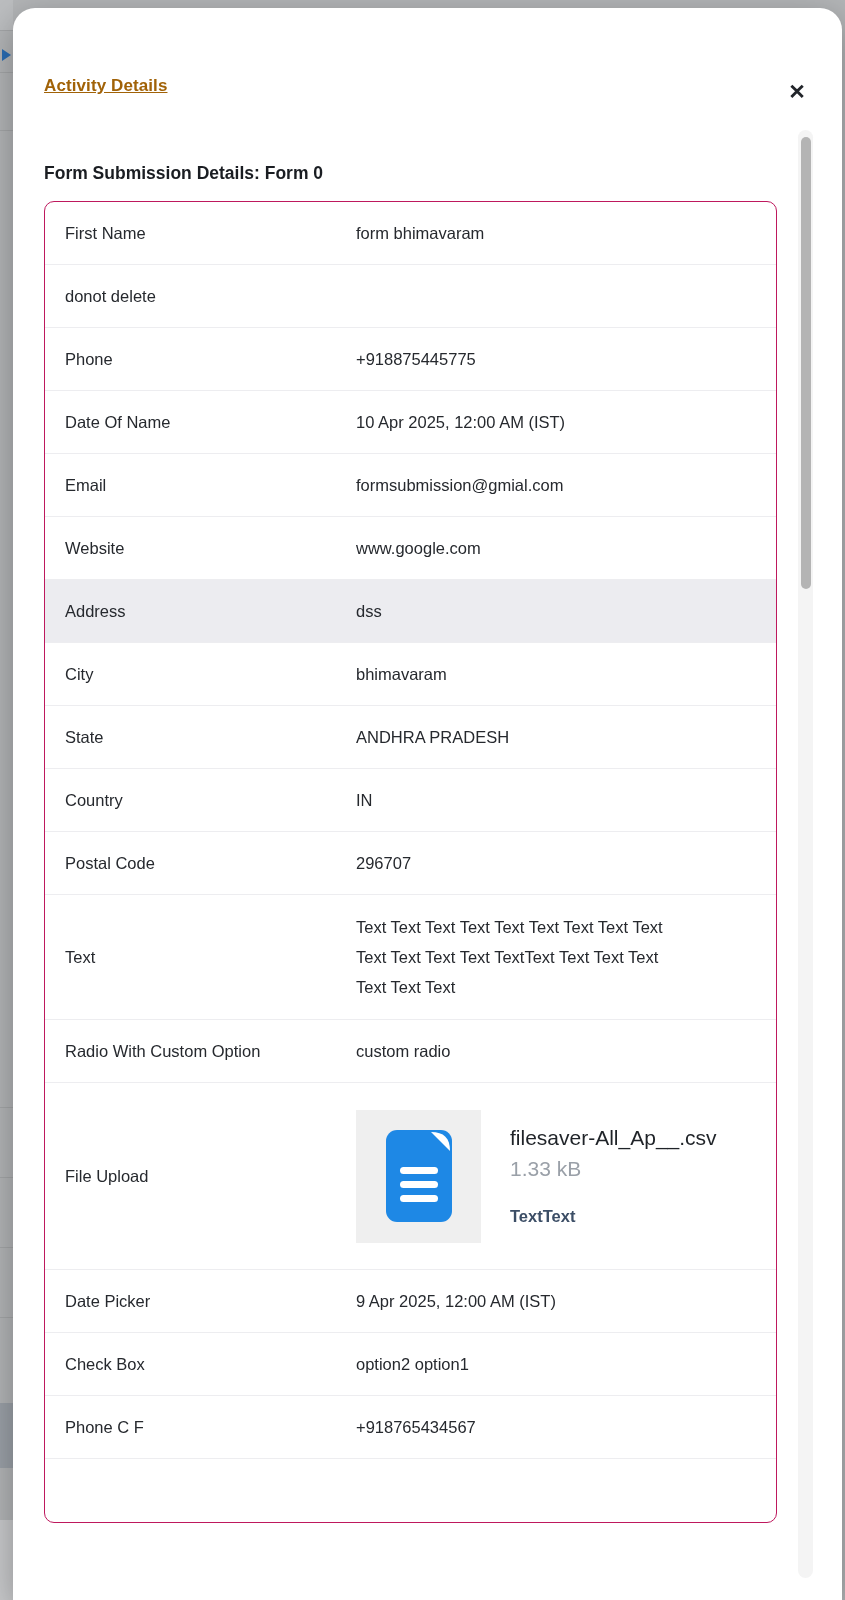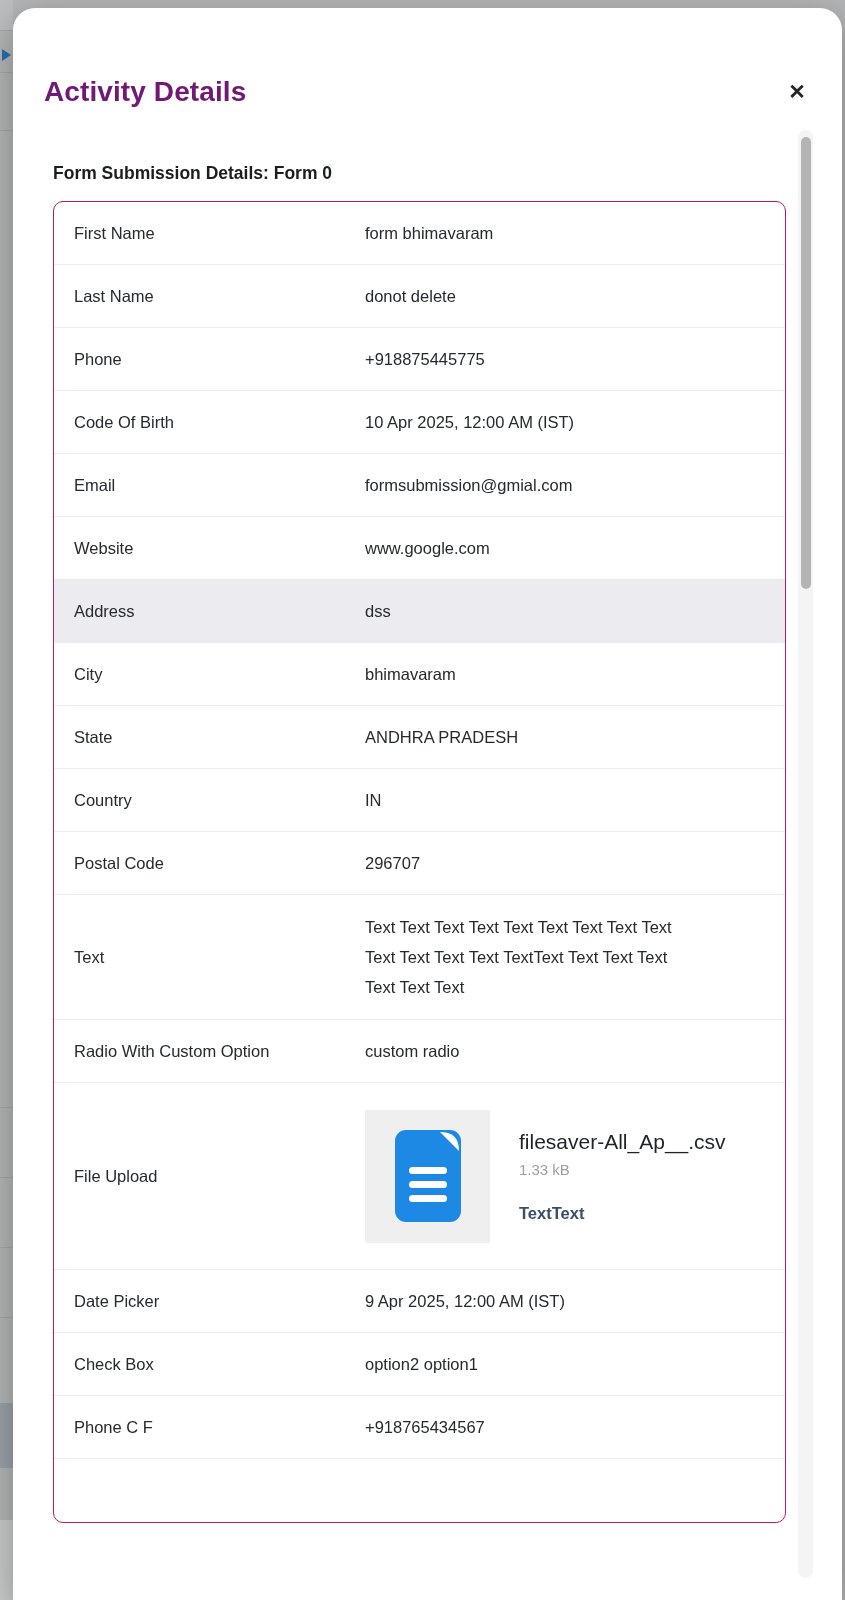--- a/index.html
+++ b/index.html
@@ -26,34 +26,33 @@
 
   
   .modal {
     position:absolute; left:13px; top:8px; width:829px; height:1592px;
     background:#ffffff; border-radius:22px 22px 0 0;
     box-shadow:0 10px 36px rgba(0,0,0,.30);
     z-index:1;
   }
   .modal-title {
     position:absolute; left:31px; top:68px;
-    font-size:28px; font-weight:700; color:#701a75; letter-spacing:.1px;
+    font-size:17px; font-weight:700; color:#a16207; letter-spacing:.1px;text-decoration:underline;
   }
   .close-btn {
     position:absolute; top:70px; right:31px; width:28px; height:28px;
     background:none; border:none; cursor:pointer;
     font-size:21px; line-height:28px; text-align:center;
     color:#22252a; font-weight:600; font-family:"Liberation Sans", sans-serif;
   }
 
   
   .scroll-area {
     position:absolute; top:122px; left:0; width:784px; height:1448px;
     overflow:hidden;
-    padding-left:9px;
   }
   .section-title {
     margin:33px 0 0 31px;
     font-size:17.5px; font-weight:700; color:#1a1d22;
   }
   .details-table {
     margin:17px 0 0 31px; width:733px;
     border:1px solid #be185d; border-radius:10px;
     overflow:hidden; background:#fff;
   }
@@ -70,21 +69,21 @@
   .row-multiline .field-value div { line-height:30px; }
   .row-file { height:187px; }
   .file-cell { flex:1; display:flex; align-items:center; }
   .file-thumb {
     width:125px; height:133px; background:#efefef;
     display:flex; align-items:center; justify-content:center;
     flex:0 0 125px;
   }
   .file-meta { margin-left:29px; }
   .file-name { font-size:21px; color:#1f2328; }
-  .file-size { font-size:15px; color:#9aa0a8; margin-top:7px; }
+  .file-size { font-size:21px; color:#9aa0a8; margin-top:7px; }
   .file-download {
     display:inline-block; margin-top:26px;
     font-size:16.5px; font-weight:700; text-decoration:none; cursor:pointer;
   }
   .row-stub { height:40px; border-bottom:none; }
 
   
   .scrollbar {
     position:absolute; top:122px; left:785px; width:15px; height:1448px;
     background:#f4f4f4; border-radius:8px;
@@ -116,29 +115,28 @@
   <button class="close-btn">✕</button>
 
   <div class="scroll-area">
     <div class="section-title">Form Submission Details: Form 0</div>
     <div class="details-table" id="details-table">
         <div class="row">
           <div class="field-label">First Name</div>
           <div class="field-value">form bhimavaram</div>
         </div>
         <div class="row">
-          <div class="field-label">Last Name</div>
           <div class="field-value">donot delete</div>
         </div>
         <div class="row">
           <div class="field-label">Phone</div>
           <div class="field-value">+918875445775</div>
         </div>
         <div class="row">
-          <div class="field-label">Code Of Birth</div>
+          <div class="field-label">Date Of Name</div>
           <div class="field-value">10 Apr 2025, 12:00 AM (IST)</div>
         </div>
         <div class="row">
           <div class="field-label">Email</div>
           <div class="field-value">formsubmission@gmial.com</div>
         </div>
         <div class="row">
           <div class="field-label">Website</div>
           <div class="field-value">www.google.com</div>
         </div>

